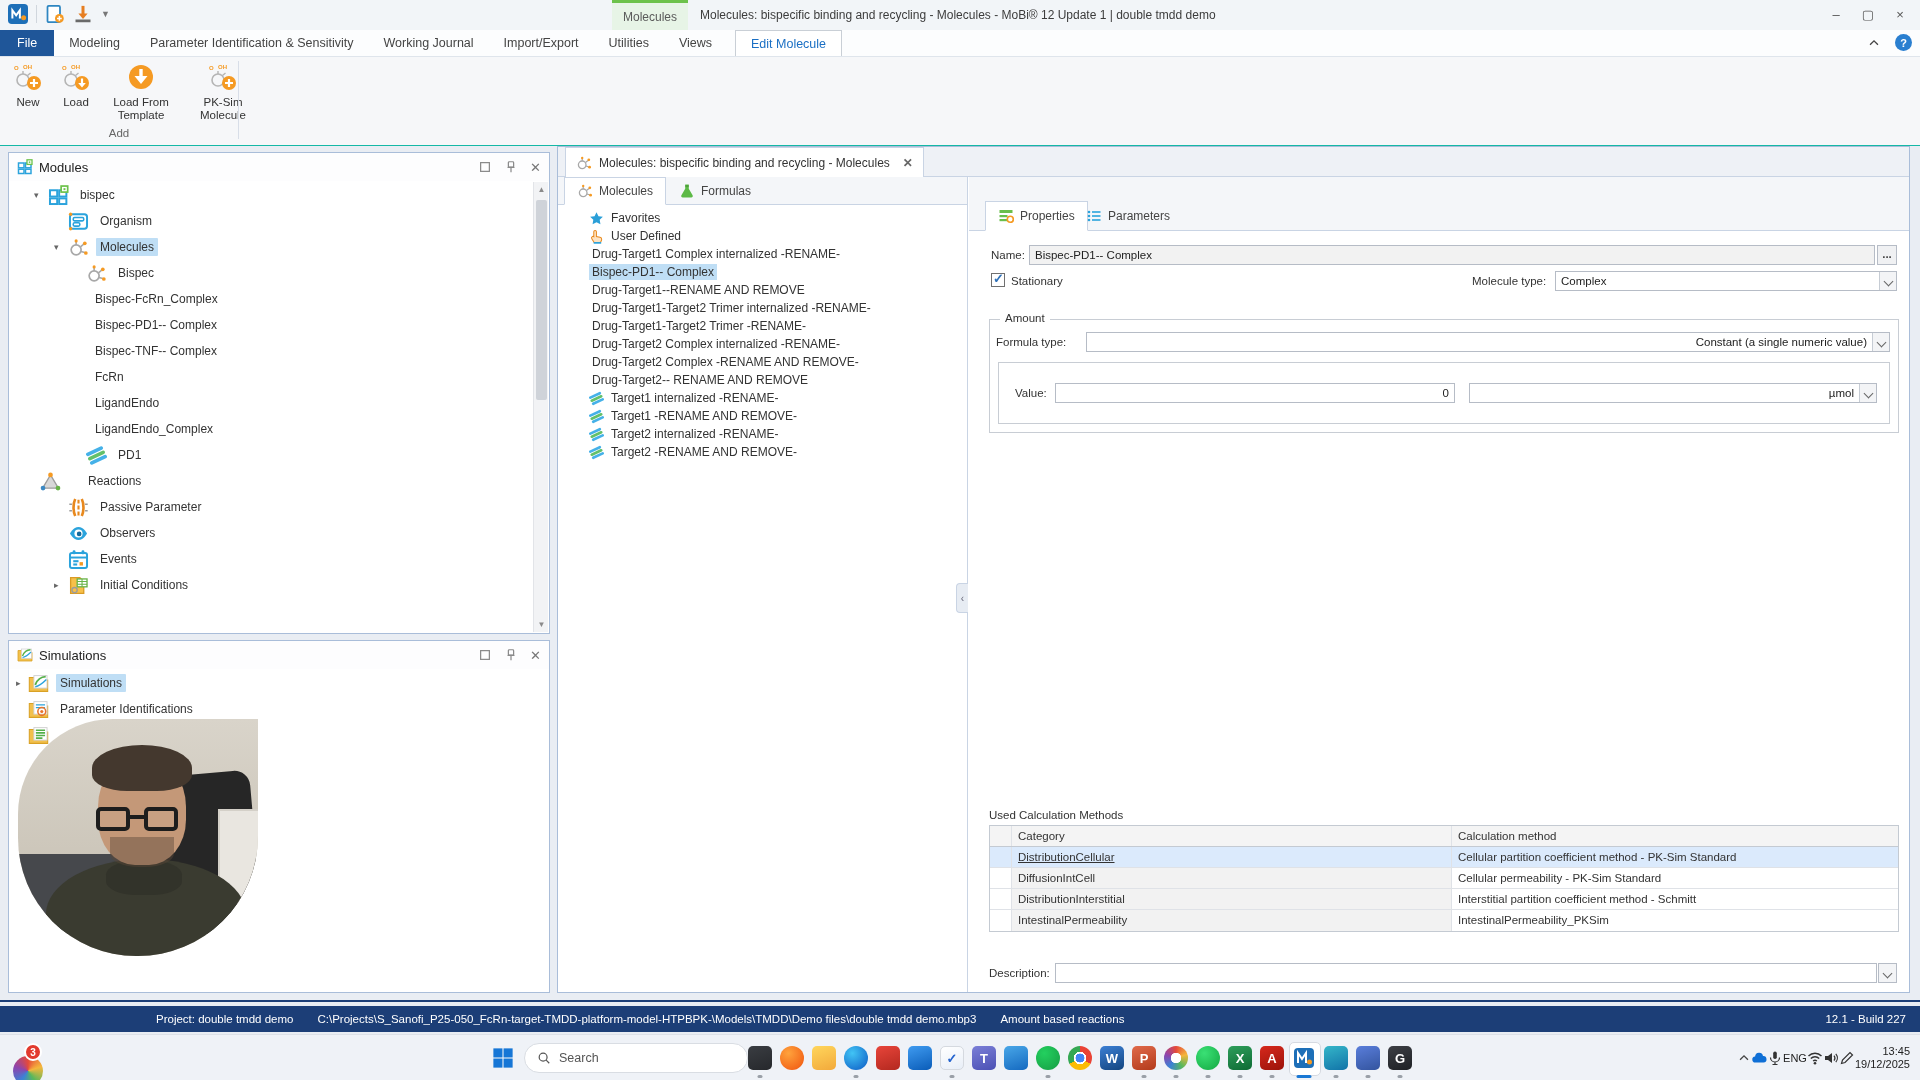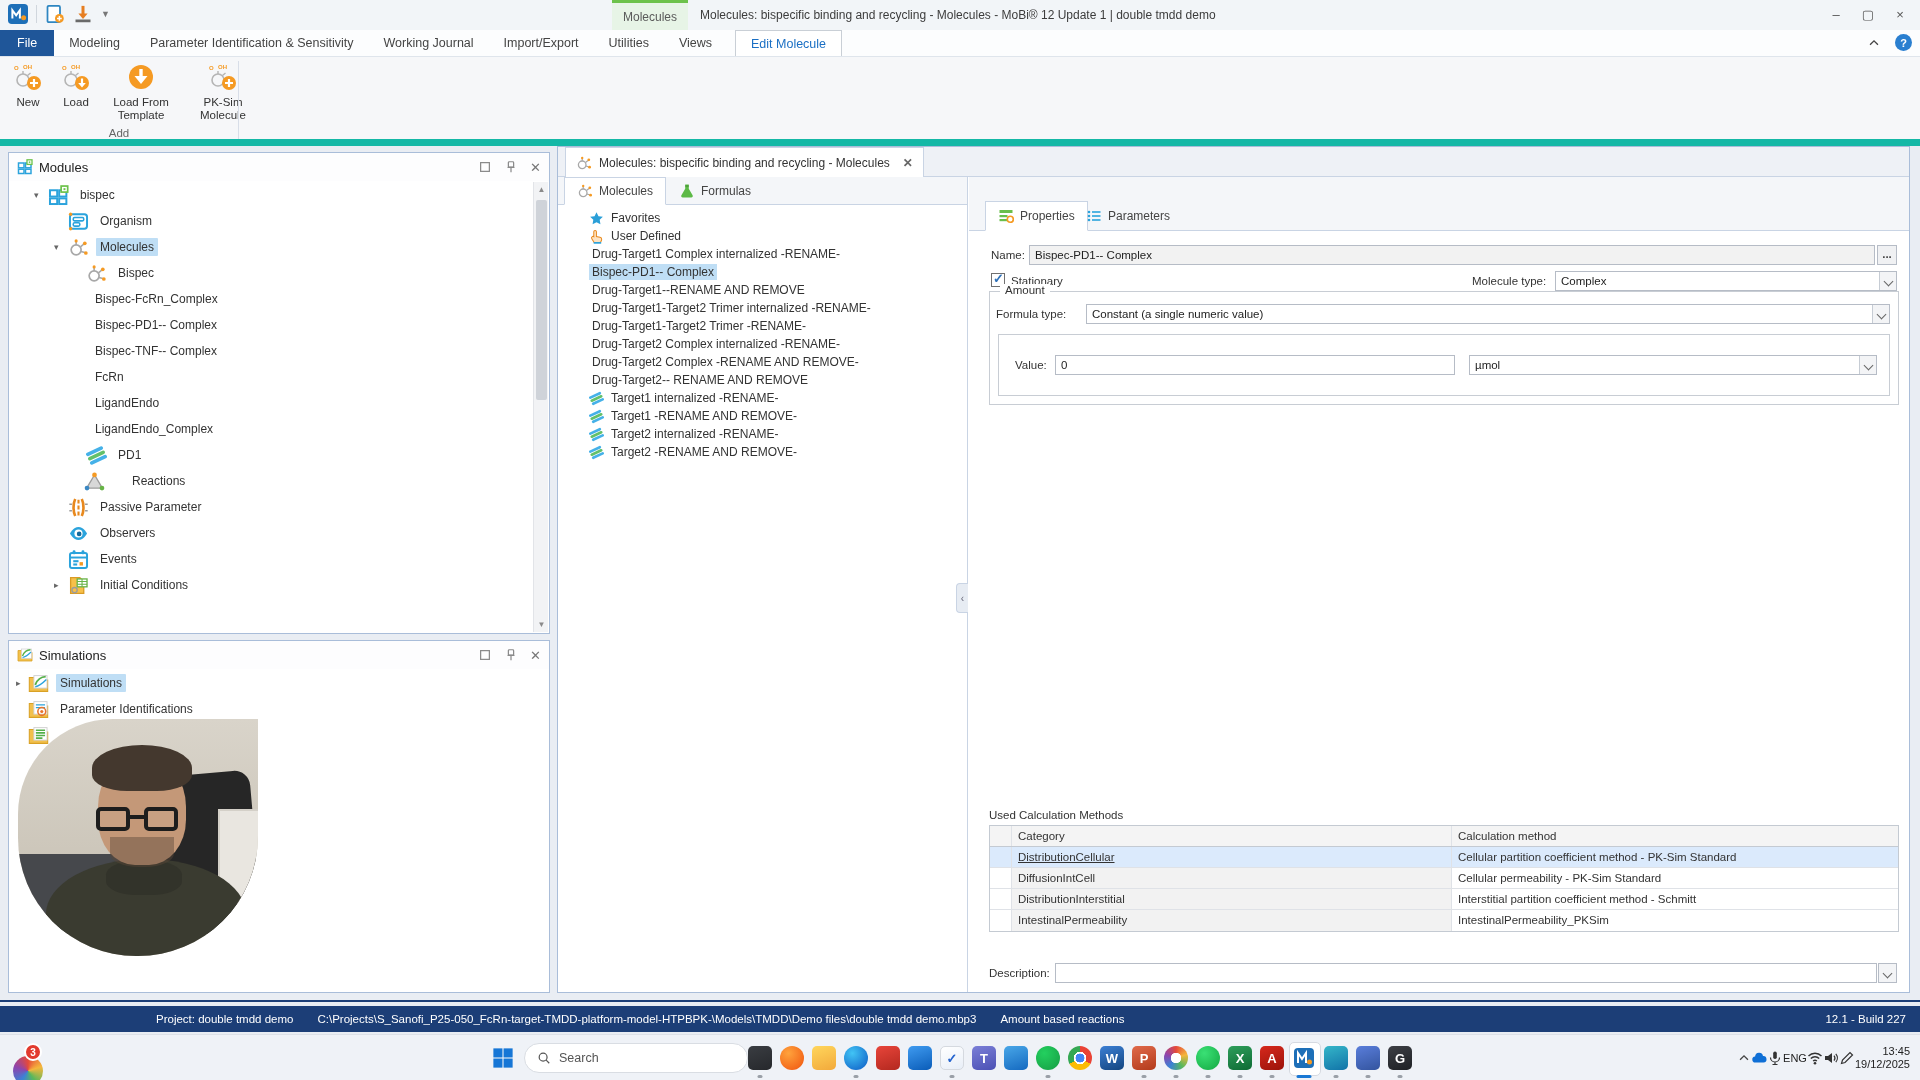--- a/index.html
+++ b/index.html
@@ -29,21 +29,21 @@
              border-bottom:1px solid #dfe5ec; display:flex; align-items:stretch; }
   .menu-item { padding:0 15px; display:flex; align-items:center; font-size:12.5px; color:#444; }
   .menu-item.file { background:#1f5699; color:#fff; padding:0 17px; }
   .menu-item.active { background:#fff; color:#1a6fc4; border:1px solid #c9cfd6; border-bottom:none; margin-left:8px; }
   .menu-right { position:absolute; right:8px; top:4px; display:flex; gap:14px; align-items:center; }
   .help-bubble { width:17px; height:17px; border-radius:50%; background:#2a7fd0; color:#fff; font-size:11px;
                  font-weight:bold; display:flex; align-items:center; justify-content:center; }
 
   
   .ribbon { position:absolute; left:0; top:57px; width:1920px; height:89px; background:#f6f7f9;
-            border-bottom:7px solid #14b8a6; }
+            border-bottom:1px solid #14b8a6; }
   .ribbon-buttons { position:absolute; left:4px; top:4px; display:flex; align-items:flex-start; }
   .rb-btn { display:flex; flex-direction:column; align-items:center; padding:2px 6px; min-width:48px; }
   .icon30 { width:30px; height:30px; display:inline-block; }
   .rb-label { margin-top:3px; font-size:11.5px; line-height:13px; text-align:center; color:#333; max-width:70px; }
   .rb-group-label { position:absolute; left:0; top:70px; width:238px; text-align:center; font-size:11.5px; color:#666; }
   .rb-group-sep { position:absolute; left:238px; top:4px; height:78px; width:1px; background:#d8dee8; }
 
   
   .panel { position:absolute; background:#fff; border:1px solid #a9bdd9; }
   .panel-header { height:28px; display:flex; align-items:center; gap:6px; padding:0 8px;
@@ -395,21 +395,21 @@
         <div class="trow" style="padding-left: 76px;">
           <span class="ticon"><svg viewBox="0 0 16 16">
               <g transform="rotate(-25 8 8)">
                 <rect x="1" y="3" width="14" height="2.8" rx="1.4" fill="#45b1e8"></rect>
                 <rect x="1" y="6.6" width="14" height="2.8" rx="1.4" fill="#63c06a"></rect>
                 <rect x="1" y="10.2" width="14" height="2.8" rx="1.4" fill="#45b1e8"></rect>
               </g>
             </svg></span>
           <span class="tlabel">PD1</span>
         </div>
-        <div class="trow" style="padding-left: 44px; gap: 16px;">
+        <div class="trow" style=" gap: 16px;">
           <span class="sp14"></span>
           <span class="ticon"><svg viewBox="0 0 16 16">
               <path d="M8 3L14 13H2z" fill="#d8d8d8" stroke="#9b9b9b" stroke-width="1"></path>
               <circle cx="8" cy="3" r="1.8" fill="#f59a23"></circle>
               <circle cx="2.3" cy="13" r="1.8" fill="#3b88c3"></circle>
               <circle cx="13.7" cy="13" r="1.8" fill="#67b346"></circle>
             </svg></span>
           <span class="tlabel">Reactions</span>
         </div>
         <div class="trow" style="padding-left: 44px;">
@@ -695,21 +695,21 @@
         <div class="dots-btn" style="right:12px; top:14px;">...</div>
 
         <div class="cbx checked" style="left:22px; top:42px;"></div>
         <div class="lbl" style="left:42px; top:40px;">Stationary</div>
         <div class="lbl" style="left:503px; top:40px;">Molecule type:</div>
         <div class="combo" style="left:586px; top:40px; right:12px;">
           <span class="val">Complex</span>
           <span class="dd"></span>
         </div>
 
-        <div class="groupbox" style="left:20px; top:60px; right:10px; height:114px;">
+        <div class="groupbox" style="left:20px; top:88px; right:10px; height:114px;text-align:right;">
           <span class="legend">Amount</span>
           <div class="lbl" style="left:6px; top:12px;">Formula type:</div>
           <div class="combo" style="left:96px; top:12px; right:8px;">
             <span class="val">Constant (a single numeric value)</span>
             <span class="dd"></span>
           </div>
           <div class="innerbox" style="left:8px; top:42px; right:8px; height:62px;">
             <div class="lbl" style="left:16px; top:20px;">Value:</div>
             <div class="tbox" style="left:56px; top:20px; width:400px;">0</div>
             <div class="combo" style="left:470px; top:20px; right:12px;">

